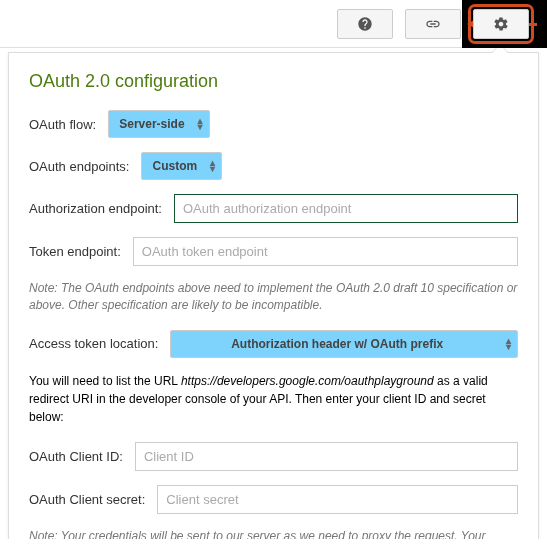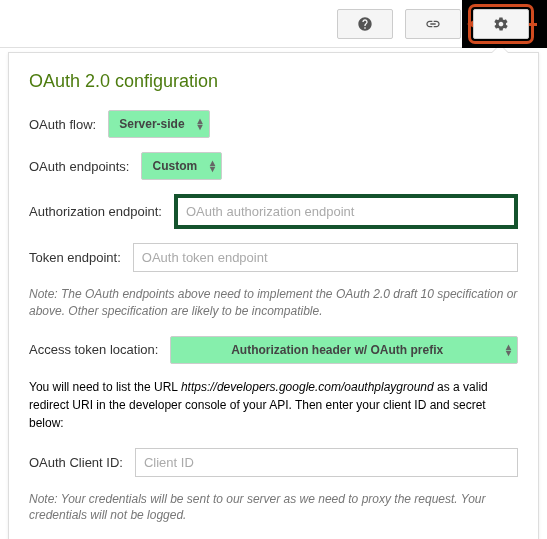--- a/index.html
+++ b/index.html
@@ -113,21 +113,21 @@
       align-items: center;
       margin-bottom: 14px;
       gap: 12px;
     }
     .row label {
       color: #333;
       font-size: 13px;
       white-space: nowrap;
     }
     .select-box {
-      background: #86efac;
+      background: #7dd3fc;
       border: 1px solid #ccc;
       border-radius: 2px;
       padding: 6px 24px 6px 10px;
       font-size: 12px;
       font-weight: bold;
       color: #444;
       position: relative;
       cursor: pointer;
       display: inline-flex;
       align-items: center;
@@ -151,21 +151,21 @@
     input[type="text"] {
       border: 1px solid #ccc;
       padding: 6px 8px;
       font-size: 13px;
       color: #333;
       font-family: inherit;
       flex: 1;
       min-width: 0;
     }
     input[type="text"].focused {
-      border: 4px solid #14532d;
+      border: 1px solid #14532d;
       outline: none;
     }
     input::placeholder { color: #aaa; }
     .note {
       font-style: italic;
       color: #777;
       font-size: 12px;
       line-height: 1.4;
       margin-bottom: 16px;
     }
@@ -260,16 +260,20 @@
 
   <p class="desc">
     <span>You will need to list the URL </span><i>https://developers.google.com/oauthplayground</i><span> as a valid redirect URI in the developer console of your API. Then enter your client ID and secret below:</span>
   </p>
 
   <div class="row">
     <label>OAuth Client ID:</label>
     <input type="text" placeholder="Client ID" style="">
   </div>
 
+  <div class="row">
+    <label>OAuth Client secret:</label>
+    <input type="text" placeholder="Client secret" style="">
+  </div>
 
   <p class="note">Note: Your credentials will be sent to our server as we need to proxy the request. Your credentials will not be logged.</p>
 
 </div>
 
 </body></html>

